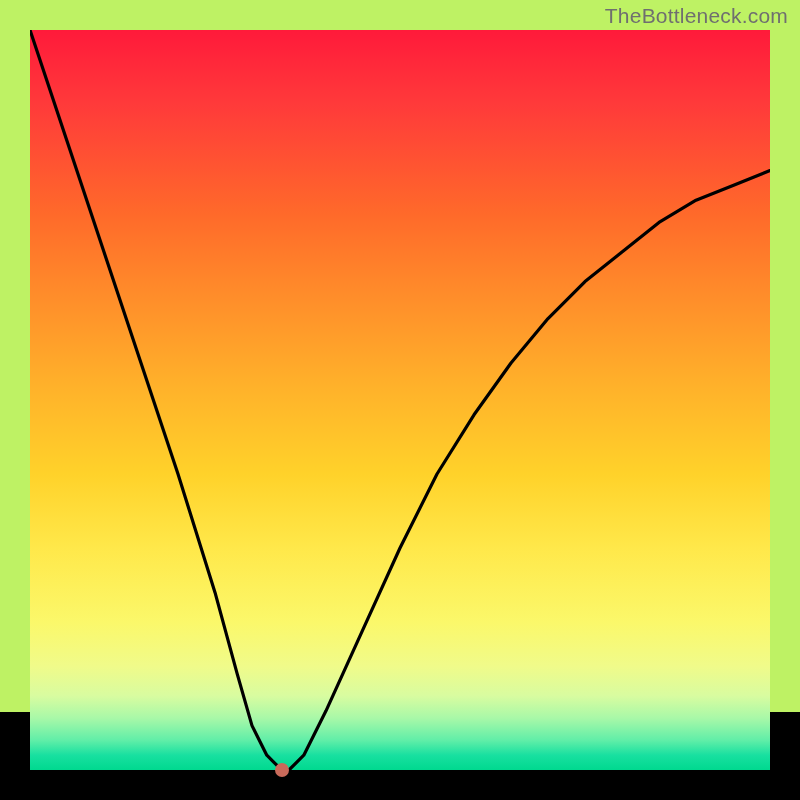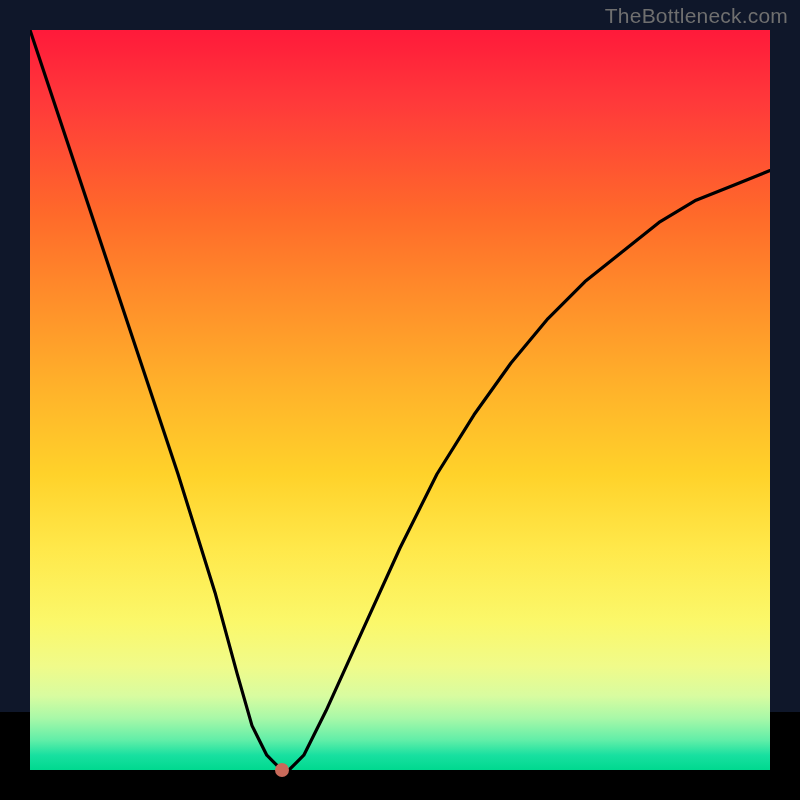--- a/index.html
+++ b/index.html
@@ -8,21 +8,21 @@
     width: 800px;
     height: 800px;
     background: #000;
     font-family: Arial, Helvetica, sans-serif;
     overflow: hidden;
   }
   .frame {
     position: relative;
     width: 800px;
     height: 712px;
-    background: #0f172a;
+    background: #bef264;
   }
   .plot-area {
     position: absolute;
     left: 30px;
     top: 30px;
     width: 740px;
     height: 740px;
     
     background: linear-gradient(
       to bottom,

